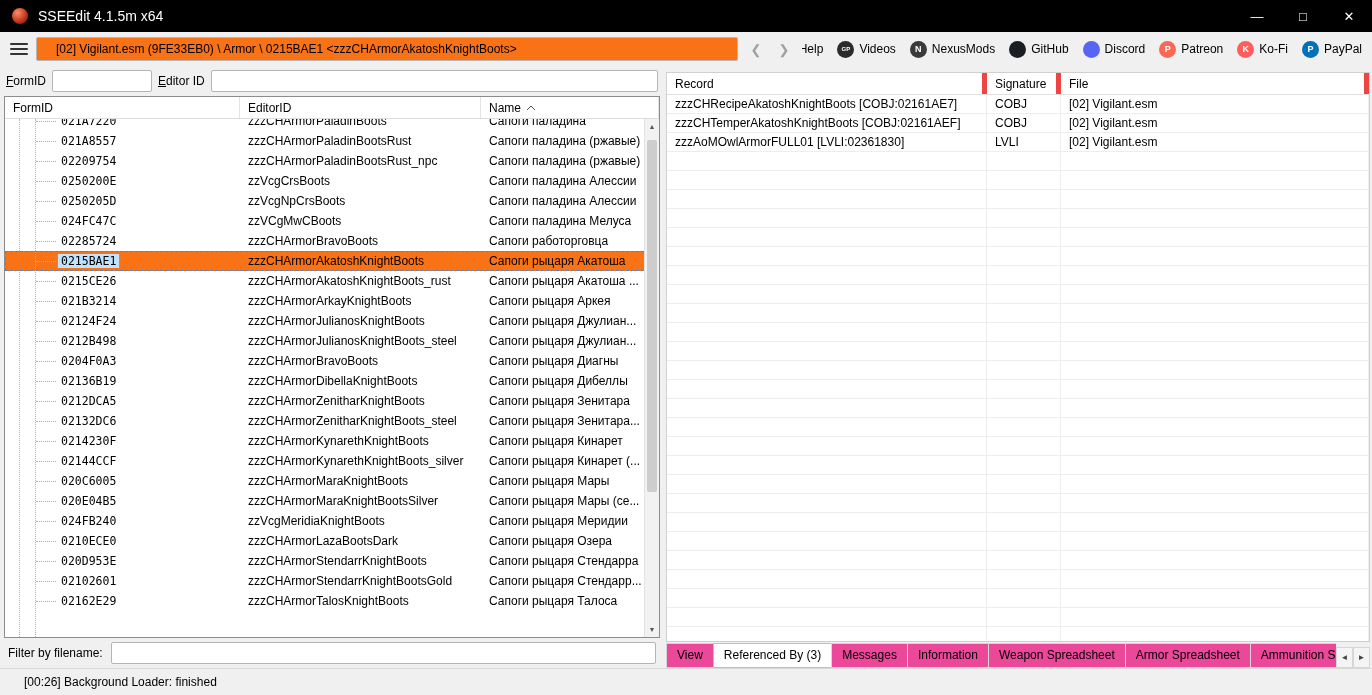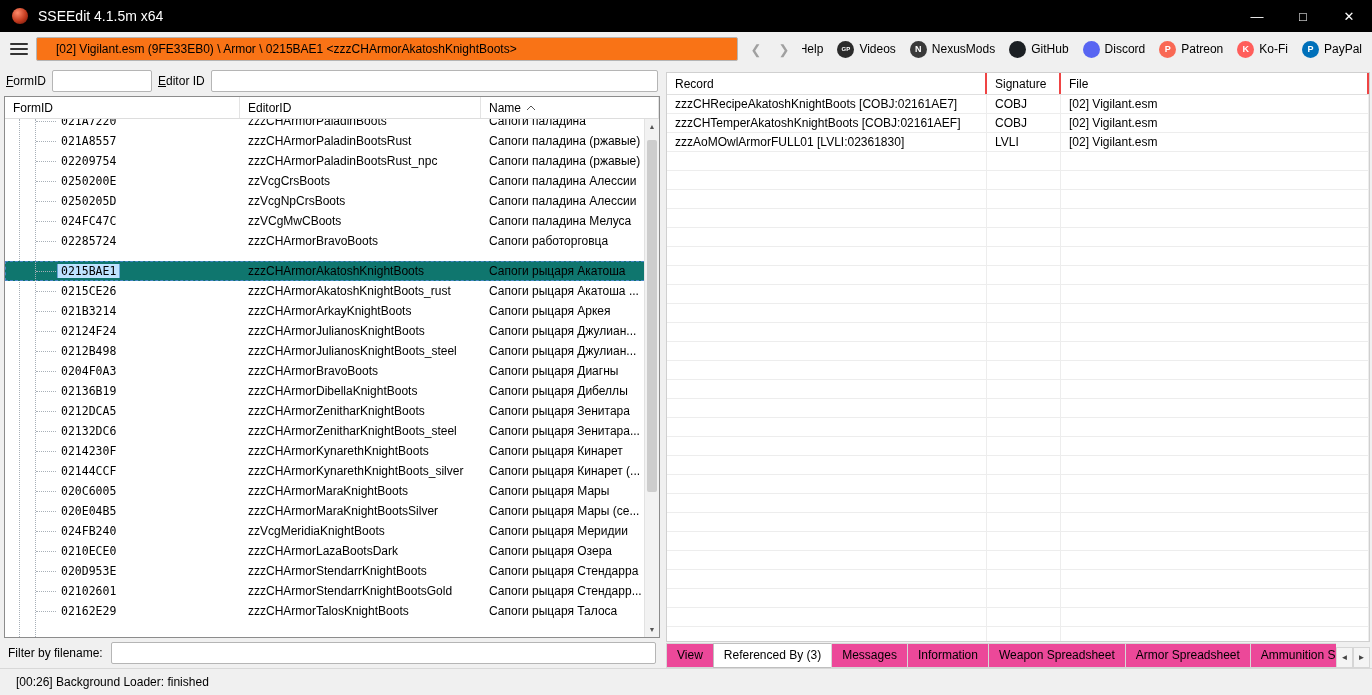--- a/index.html
+++ b/index.html
@@ -51,57 +51,57 @@
                       white-space: nowrap; overflow: hidden; }
   .tree-body { flex: 1; overflow: hidden; position: relative; }
   .tree-body::before { content: ""; position: absolute; left: 14px; top: 0; bottom: 0; border-left: 1px dotted #a8b0b8; }
   .tree-body::after  { content: ""; position: absolute; left: 30px; top: 0; bottom: 0; border-left: 1px dotted #a8b0b8; }
   .rows { position: relative; margin-top: -8px; }
   .trow { height: 20px; display: grid; grid-template-columns: 235px 241px 1fr; align-items: center; }
   .c-formid { position: relative; padding-left: 56px; font-family: "DejaVu Sans Mono", monospace; font-size: 11.5px;
               white-space: nowrap; overflow: hidden; }
   .c-formid::before { content: ""; position: absolute; left: 31px; width: 20px; top: 50%; border-top: 1px dotted #a8b0b8; }
   .c-editorid, .c-name { padding-left: 8px; white-space: nowrap; overflow: hidden; }
-  .trow.selected { background: #0f766e; outline: 1px dashed #4a86c8; outline-offset: -1px; margin-top: 10px; }
+  .trow.selected { background: #f97316; outline: 1px dashed #4a86c8; outline-offset: -1px; }
   .trow.selected .fid { box-shadow: 0 0 0 1px #68a4d8; background: #bfe2ff; padding: 0 3px; margin-left: -3px; }
 
   
   .vscroll { position: absolute; top: 22px; right: 0; bottom: 0; width: 15px; background: #f2f2f2;
              border-left: 1px solid #e2e2e2; display: flex; flex-direction: column; z-index: 5; }
   .sb-btn { flex: 0 0 15px; display: flex; align-items: center; justify-content: center; font-size: 7px; color: #555; }
   .sb-track { flex: 1; position: relative; }
   .sb-thumb { position: absolute; top: 6px; left: 2px; right: 2px; height: 352px; background: #cdcdcd; border-radius: 2px; }
 
   
   .filter-row { flex: 0 0 30px; display: flex; align-items: center; gap: 8px; padding: 0 4px 0 4px; }
   .filter-input { flex: 1; }
 
   
   .ref-box { flex: 1; min-height: 0; background: #fff; border: 1px solid #d0d0d0; display: flex;
              flex-direction: column; overflow: hidden; }
   .ref-head { flex: 0 0 22px; display: grid; grid-template-columns: 320px 74px 1fr; border-bottom: 1px solid #e0e0e0; }
-  .ref-head .hcell { display: flex; align-items: center; padding-left: 8px; border-right: 2px solid #ef4444; }
+  .ref-head .hcell { display: flex; align-items: center; padding-left: 8px; border-right: 5px solid #ef4444; }
   .ref-body { flex: 1; overflow: hidden; }
   .rrow { height: 19px; display: grid; grid-template-columns: 320px 74px 1fr; border-bottom: 1px solid #ededed; }
   .rrow > div { padding-left: 8px; border-right: 1px solid #ededed; white-space: nowrap; overflow: hidden;
                 display: flex; align-items: center; }
 
   
   .tabbar { flex: 0 0 24px; display: flex; align-items: flex-end; background: #f0f0f0; }
   .tabs { flex: 1; display: flex; align-items: flex-end; overflow: hidden; height: 100%; padding-top: 1px; }
   .tab { padding: 4px 10px 5px; border: 1px solid #d6d6d6; background: #ec4899; white-space: nowrap;
          margin-right: -1px; cursor: pointer; }
   .tab.active { background: #fff; border-color: #bfbfbf; }
   .tab-arrows { display: flex; flex: 0 0 auto; }
   .tab-arrow { width: 17px; height: 21px; display: flex; align-items: center; justify-content: center;
                font-size: 8px; color: #444; border: 1px solid #d6d6d6; background: #f4f4f4; }
 
   
   .statusbar { flex: 0 0 27px; border-top: 1px solid #d8d8d8; background: #f0f0f0; display: flex;
-               align-items: center; padding: 0 16px; }
+               align-items: center; padding: 0 24px; }
 </style>
 </head>
 <body>
 
 <div class="window">
 
   <div class="titlebar">
     <span class="app-icon"></span>
     <span class="title">SSEEdit 4.1.5m x64</span>
     <div class="win-controls">

